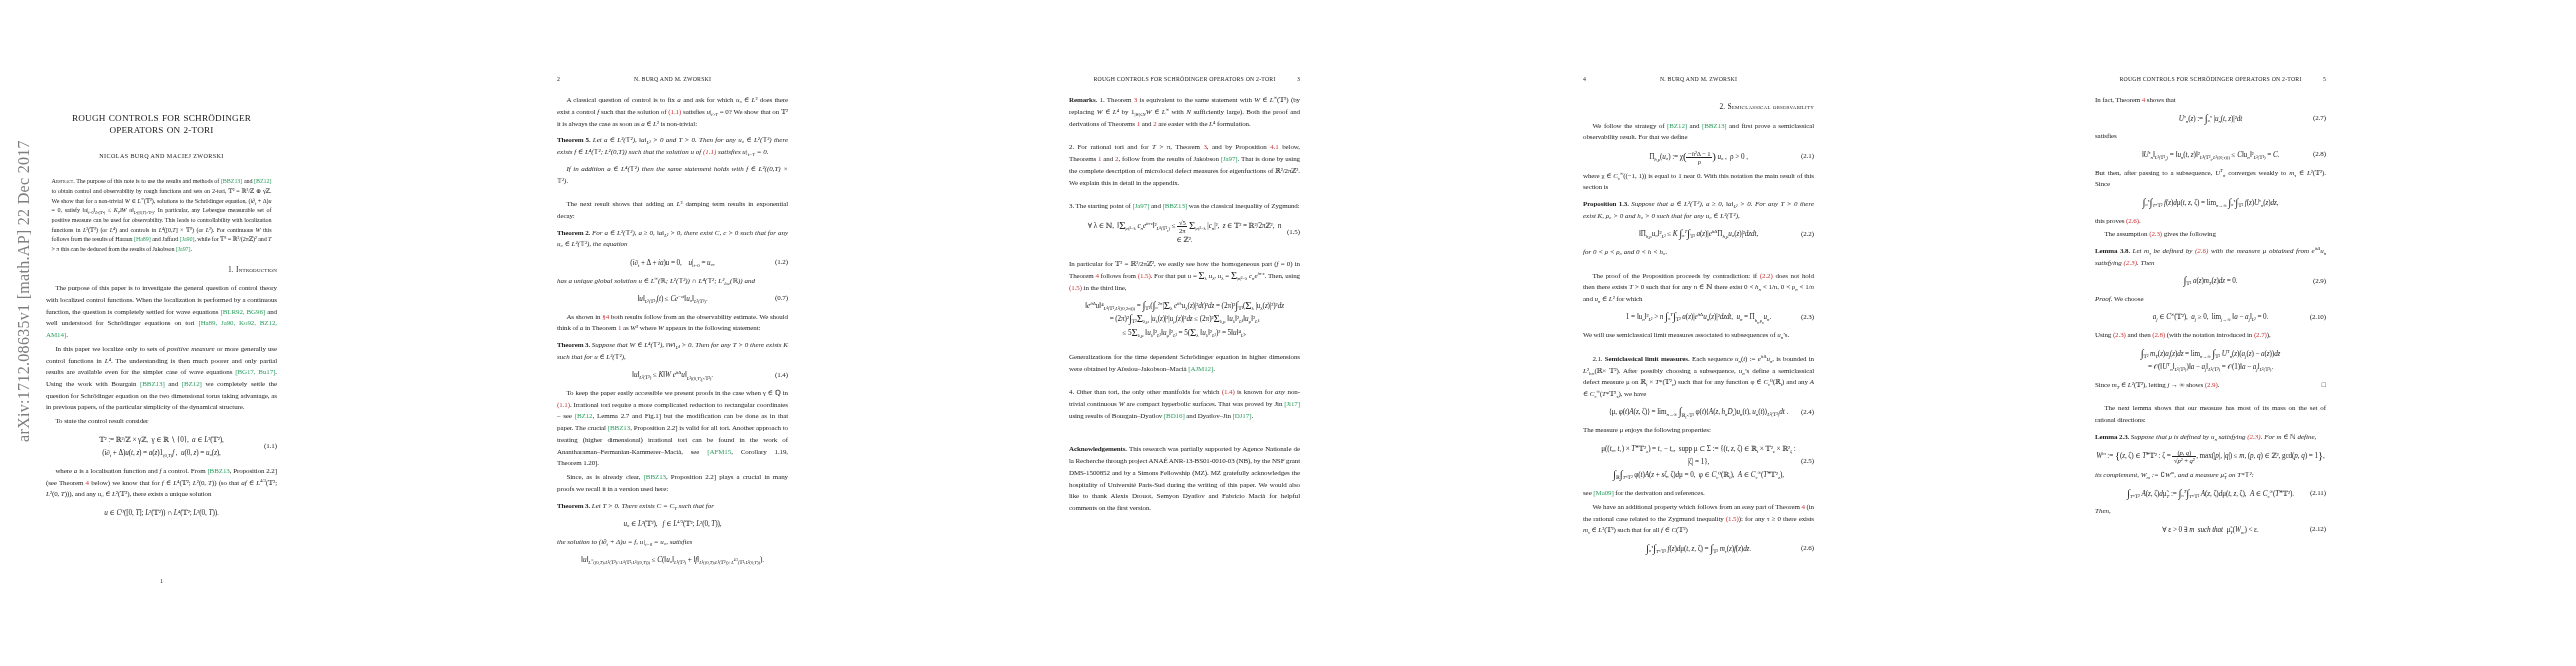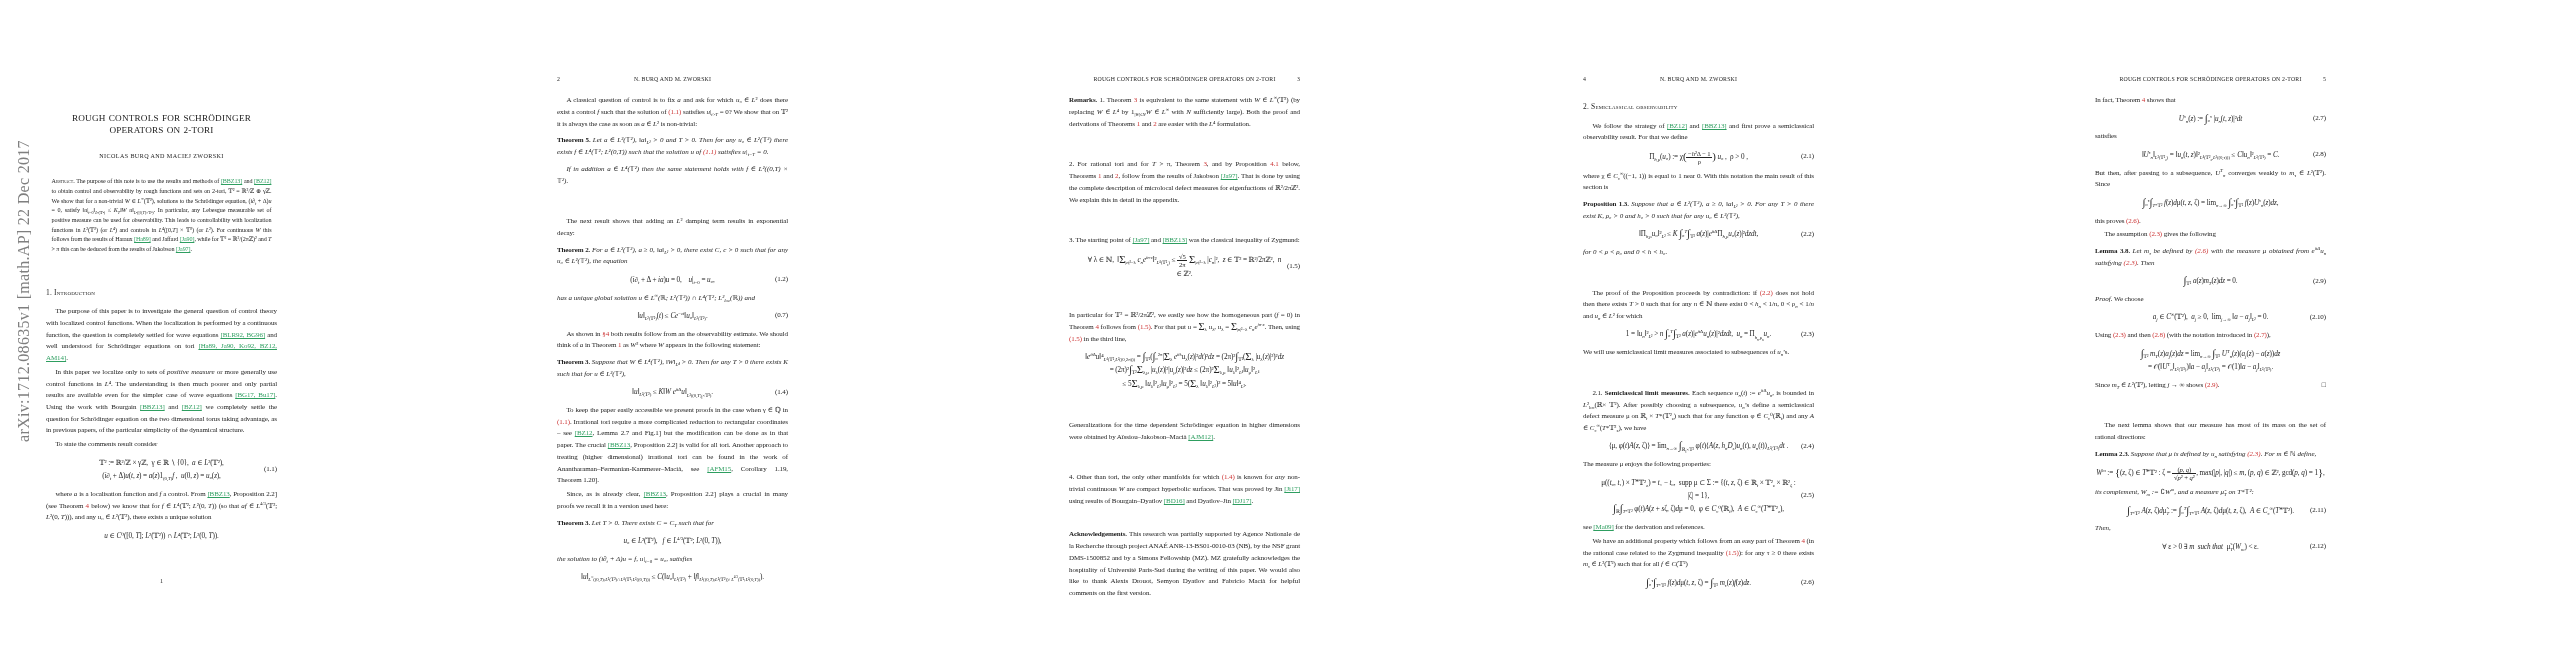--- a/index.html
+++ b/index.html
@@ -23,32 +23,32 @@
   }
   .rhead .hl,.rhead .hr{min-width:10px}
   .rhead .hc{flex:1;text-align:center}
   .rhead .hr{text-align:right}
   
   .blk{font-size:7px;line-height:11.7px;letter-spacing:-0.1px;}
   .title{margin-top:113px;text-align:center;font-size:9.2px;line-height:11.7px;letter-spacing:0.2px;word-spacing:0.6px;}
   .authors{margin-top:15px;text-align:center;font-size:6.1px;letter-spacing:0.4px;}
   .abstract{margin:14px 5.6px 0 5.6px;font-size:6.1px;line-height:9.7px;text-align:justify;}
   .abstract .sc{font-variant:small-caps;}
-  .section{margin:19px 0 7.8px 0;text-align:left;font-variant:small-caps;font-size:7.5px;letter-spacing:0.2px;}
+  .section{margin:19px 0 7.8px 0;text-align:right;font-variant:small-caps;font-size:7.5px;letter-spacing:0.2px;}
   .para{text-indent:9.4px;text-align:justify;margin:2.2px 0;}
   .paran{text-indent:0;text-align:justify;margin:2.2px 0;}
   .thm{margin:5px 0;text-align:justify;}
   .thm i, .paran i, .para i{letter-spacing:0;}
   .eq{position:relative;text-align:center;margin:5.6px 0;font-size:7.2px;line-height:13.3px;}
   .eq .bh{display:inline-block;max-width:196px;}
   .eq .tag{position:absolute;right:0;top:50%;transform:translateY(-50%);font-size:7px;}
   .pagenum{position:absolute;top:578px;left:0;right:0;text-align:center;font-size:6.1px;}
-  .mt24{margin-top:29px}.mt40{margin-top:32px}.mt48{margin-top:22px}
+  .mt24{margin-top:12px}.mt40{margin-top:9px}.mt48{margin-top:22px}
   
-  .g{color:#2e9e60;text-decoration:underline;}
+  .g{color:#2e9e60;}
   .r{color:#cc3333;}
   sub,sup{font-size:68%;line-height:0;}
   .frac{display:inline-block;vertical-align:-0.8em;text-align:center;line-height:1.1;font-size:92%;}
   .frac>span{display:block;padding:0 1.7px;}
   .frac>span:first-child{border-bottom:0.6px solid currentColor;}
   .big{font-size:150%;vertical-align:-0.12em;line-height:0;}
   .ol{text-decoration:overline;}
   .qed{float:right;}
 </style>
 </head>
@@ -57,21 +57,21 @@
 <div class="watermark">arXiv:1712.08635v1  [math.AP]  22 Dec 2017</div>
 
 <div class="page" id="p1">
   <div class="pbody">
       <div class="blk title">ROUGH CONTROLS FOR SCHRÖDINGER OPERATORS ON 2-TORI</div>
       <div class="blk authors">NICOLAS BURQ AND MACIEJ ZWORSKI</div>
       <div class="blk abstract"><span class="sc">Abstract.</span> The purpose of this note is to use the results and methods of <span class="g">[BBZ13]</span> and <span class="g">[BZ12]</span> to obtain control and observability by rough functions and sets on 2-tori, 𝕋² = ℝ²/ℤ ⊕ γℤ. We show that for a non-trivial <i>W</i> ∈ <i>L</i><sup>∞</sup>(𝕋²), solutions to the Schrödinger equation, (<i>i∂<sub>t</sub></i> + Δ)<i>u</i> = 0, satisfy ‖<i>u</i>|<sub><i>t</i>=0</sub>‖<sub><i>L</i>²(𝕋²)</sub> ≤ <i>K<sub>T</sub></i>‖<i>W u</i>‖<sub><i>L</i>²([0,<i>T</i>]×𝕋²)</sub>. In particular, any Lebesgue measurable set of positive measure can be used for observability. This leads to controllability with localization functions in <i>L</i>²(𝕋²) (or <i>L</i>⁴) and controls in <i>L</i>⁴([0,<i>T</i>] × 𝕋²) (or <i>L</i>²). For continuous <i>W</i> this follows from the results of Haraux <span class="g">[Ha89]</span> and Jaffard <span class="g">[Ja90]</span>, while for 𝕋² = ℝ²/(2πℤ)² and <i>T</i> &gt; π this can be deduced from the results of Jakobson <span class="g">[Ja97]</span>.</div>
       <div class="blk section mt40">1. Introduction</div>
       <div class="blk para">The purpose of this paper is to investigate the general question of control theory with localized control functions. When the localization is performed by a continuous function, the question is completely settled for wave equations <span class="g">[BLR92, BG96]</span> and well understood for Schrödinger equations on tori <span class="g">[Ha89, Ja90, Ko92, BZ12, AM14]</span>.</div>
       <div class="blk para">In this paper we localize only to sets of <i>positive measure</i> or more generally use control functions in <i>L</i>⁴. The understanding is then much poorer and only partial results are available even for the simpler case of wave equations <span class="g">[BG17, Bu17]</span>. Using the work with Bourgain <span class="g">[BBZ13]</span> and <span class="g">[BZ12]</span> we completely settle the question for Schrödinger equation on the two dimensional torus taking advantage, as in previous papers, of the particular simplicity of the dynamical structure.</div>
-      <div class="blk para">To state the comments result consider</div>
+      <div class="blk para">To state the control result consider</div>
       <div class="blk eq"><span class="bh">𝕋² := ℝ²/ℤ × γℤ,&nbsp;&nbsp;γ ∈ ℝ ∖ {0},&nbsp;&nbsp;<i>a</i> ∈ <i>L</i>²(𝕋²),<br>(<i>i∂<sub>t</sub></i> + Δ)<i>u</i>(<i>t</i>, <i>z</i>) = <i>a</i>(<i>z</i>)1<sub>(0,<i>T</i>)</sub><i>f</i> ,&nbsp;&nbsp;<i>u</i>(0, <i>z</i>) = <i>u</i>₀(<i>z</i>),</span><span class="tag">(1.1)</span></div>
       <div class="blk para">where <i>a</i> is a localisation function and <i>f</i> a control. From <span class="g">[BBZ13</span>, Proposition 2.2] (see Theorem <span class="r">4</span> below) we know that for <i>f</i> ∈ <i>L</i>⁴(𝕋²; <i>L</i>²(0, <i>T</i>)) (so that <i>af</i> ∈ <i>L</i><sup>4/3</sup>(𝕋²; <i>L</i>²(0, <i>T</i>))), and any <i>u</i>₀ ∈ <i>L</i>²(𝕋²), there exists a unique solution</div>
       <div class="blk eq"><i>u</i> ∈ <i>C</i>⁰([0, <i>T</i>]; <i>L</i>²(𝕋²)) ∩ <i>L</i>⁴(𝕋²; <i>L</i>²(0, <i>T</i>)).</div>
     </div>
   <div class="pagenum">1</div>
 </div>
 
 <div class="page" id="p2">
   <div class="rhead">
     <span class="hl">2</span>

